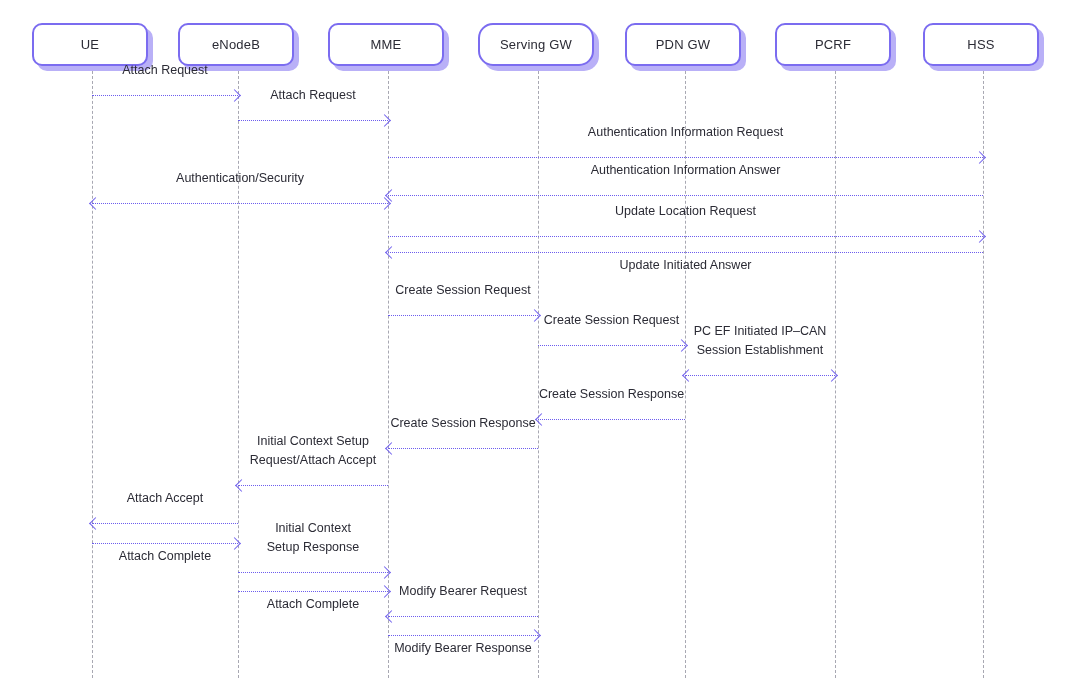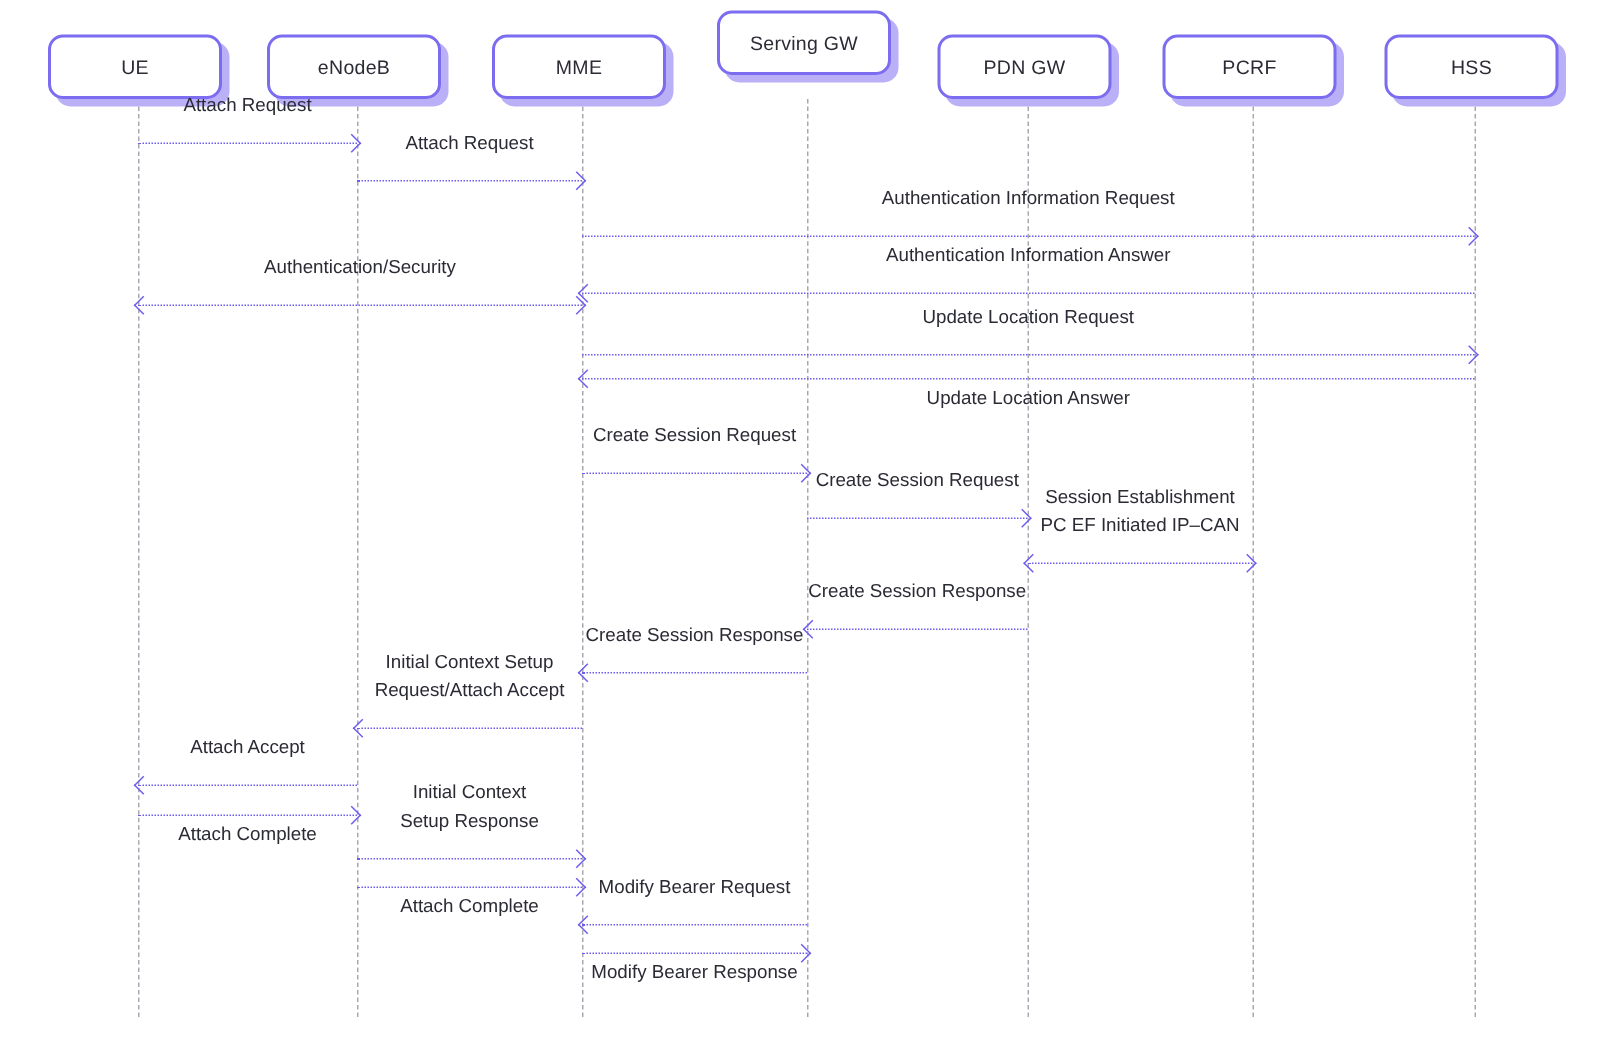--- a/index.html
+++ b/index.html
@@ -99,21 +99,21 @@
   <div id="participants">
       <div class="participant" style="left: 32px; top: 23px;">
         <span class="participant-label">UE</span>
       </div>
       <div class="participant" style="left: 178px; top: 23px;">
         <span class="participant-label">eNodeB</span>
       </div>
       <div class="participant" style="left: 328px; top: 23px;">
         <span class="participant-label">MME</span>
       </div>
-      <div class="participant" style="left: 478px; top: 7px;">
+      <div class="participant" style="left: 478px; top: 23px; border-radius: 15px;">
         <span class="participant-label">Serving GW</span>
       </div>
       <div class="participant" style="left: 625px; top: 23px;">
         <span class="participant-label">PDN GW</span>
       </div>
       <div class="participant" style="left: 775px; top: 23px;">
         <span class="participant-label">PCRF</span>
       </div>
       <div class="participant" style="left: 923px; top: 23px;">
         <span class="participant-label">HSS</span>
@@ -147,39 +147,39 @@
         <div class="msg-label above">Authentication/Security</div>
       </div>
       <div class="msg" style="left: 388px; width: 595px; top: 236px;">
         <div class="msg-line"></div>
         <div class="arrowhead right"></div>
         <div class="msg-label above">Update Location Request</div>
       </div>
       <div class="msg" style="left: 388px; width: 595px; top: 252px;">
         <div class="msg-line"></div>
         <div class="arrowhead left"></div>
-        <div class="msg-label below">Update Location Answer</div>
+        <div class="msg-label below">Update Initiated Answer</div>
       </div>
       <div class="msg" style="left: 388px; width: 150px; top: 315px;">
         <div class="msg-line"></div>
         <div class="arrowhead right"></div>
         <div class="msg-label above">Create Session Request</div>
       </div>
       <div class="msg" style="left: 538px; width: 147px; top: 345px;">
         <div class="msg-line"></div>
         <div class="arrowhead right"></div>
         <div class="msg-label above">Create Session Request</div>
       </div>
       <div class="msg" style="left: 685px; width: 150px; top: 375px;">
         <div class="msg-line"></div>
         <div class="arrowhead left"></div>
         <div class="arrowhead right"></div>
         <div class="msg-label above two-line">
+          <div>PC EF Initiated IP–CAN</div>
           <div>Session Establishment</div>
-          <div>PC EF Initiated IP–CAN</div>
         </div>
       </div>
       <div class="msg" style="left: 538px; width: 147px; top: 419px;">
         <div class="msg-line"></div>
         <div class="arrowhead left"></div>
         <div class="msg-label above">Create Session Response</div>
       </div>
       <div class="msg" style="left: 388px; width: 150px; top: 448px;">
         <div class="msg-line"></div>
         <div class="arrowhead left"></div>

